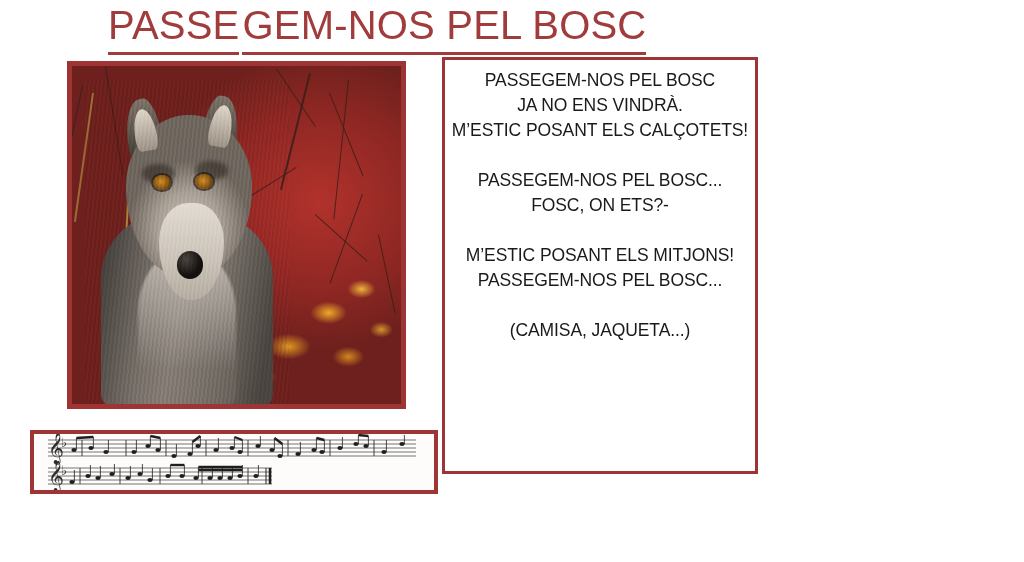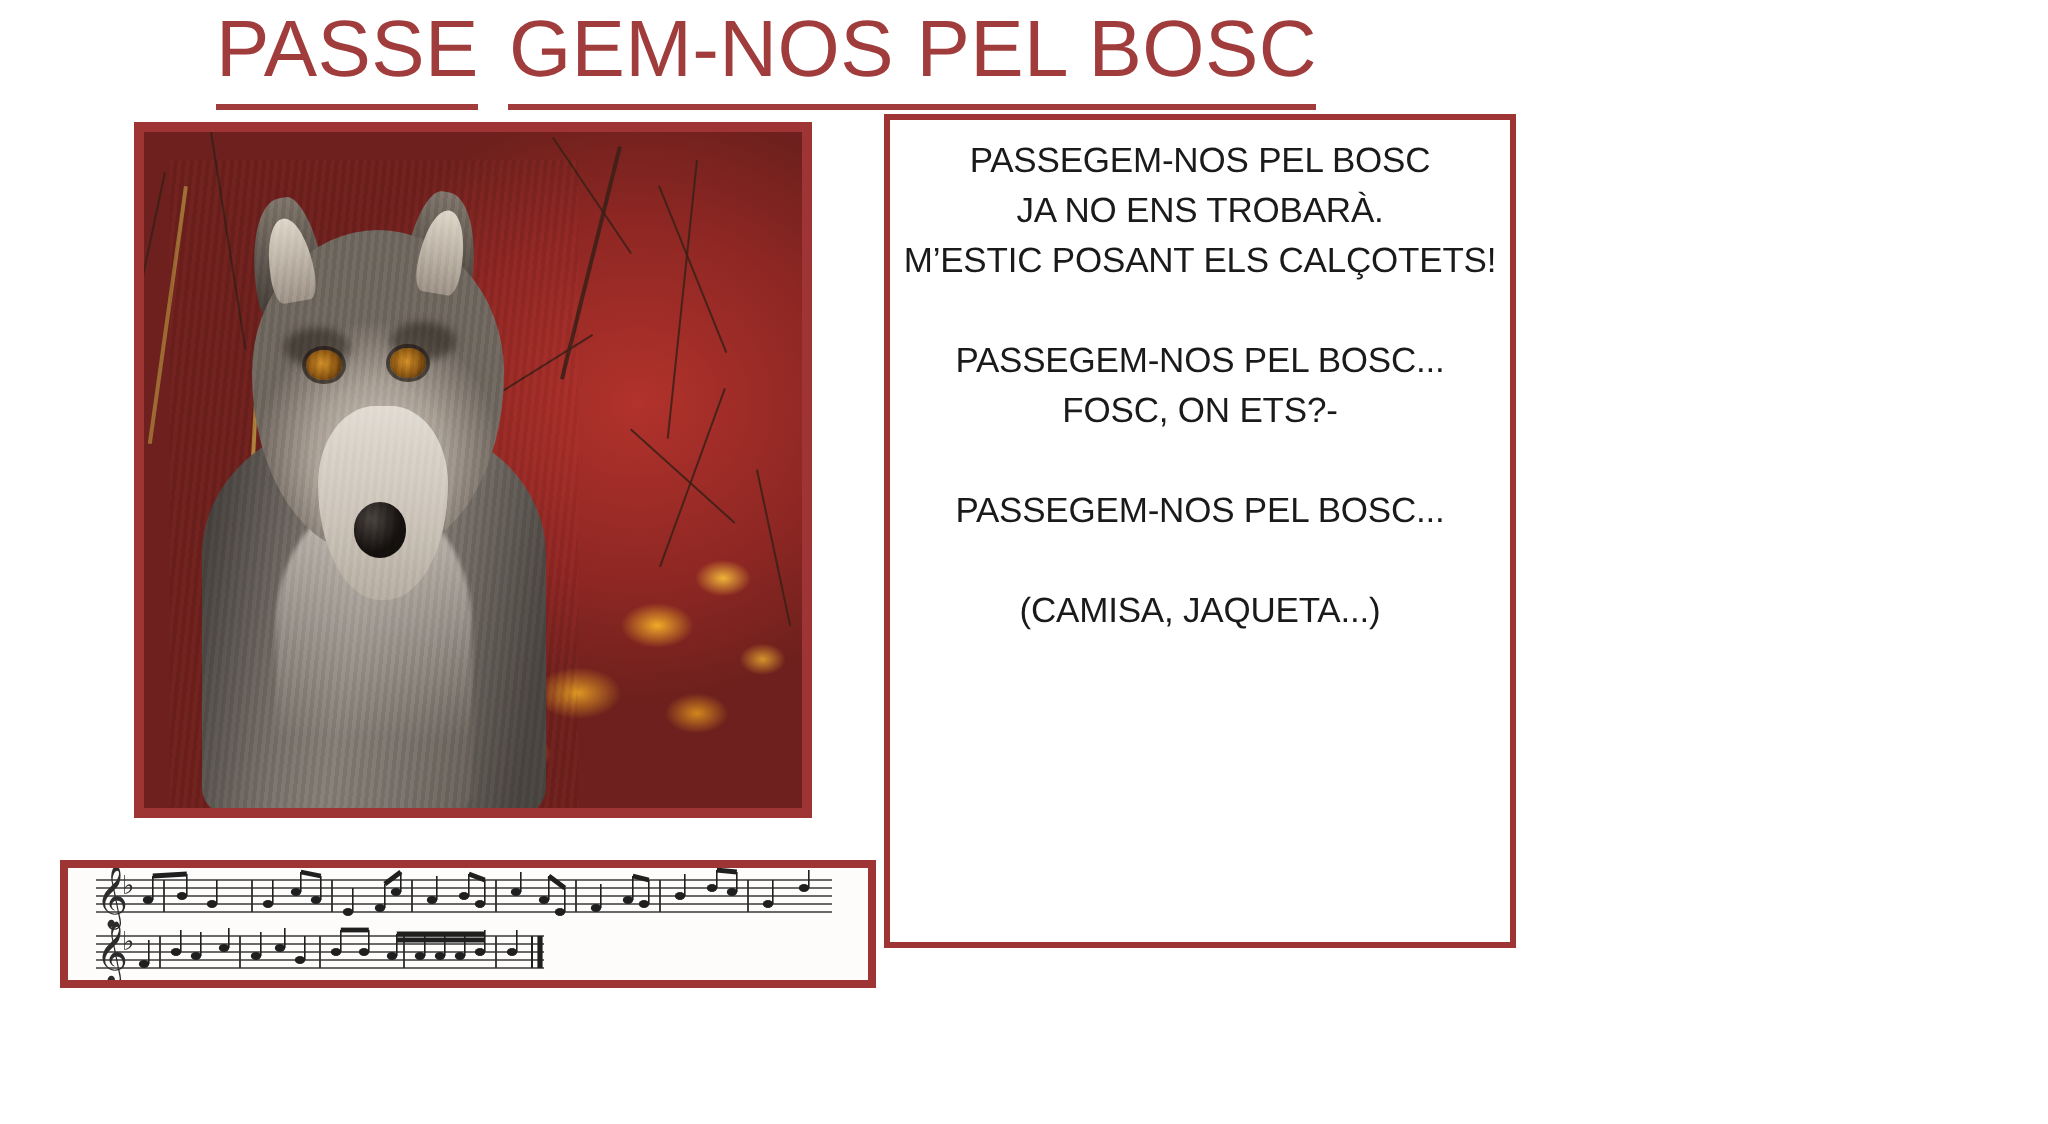--- a/index.html
+++ b/index.html
@@ -28,21 +28,21 @@
     letter-spacing: 0.2px;
     color: #a13c3c;
     white-space: nowrap;
     line-height: 46px;
   }
   #title .seg {
     display: inline-block;
     border-bottom: 3px solid #a13c3c;
     padding-bottom: 4px;
   }
-  #title .seg-a { margin-right: 15px; }
+  #title .seg-a { margin-right: 3px; }
 
   
   #wolf-frame {
     position: absolute;
     left: 67px;
     top: 61px;
     width: 329px;
     height: 338px;
     border: 5px solid #9e3434;
     background: #2a1a16;
@@ -274,26 +274,27 @@
         <div id="wolf-nose"></div>
         <div id="wolf-fur"></div>
       </div>
 
       <div id="photo-blur"></div>
     </div>
   </div>
 
   <div id="lyrics-box">
     <div class="lyric-line">PASSEGEM-NOS PEL BOSC</div>
-    <div class="lyric-line">JA NO ENS TROBARÀ.</div>
+    <div class="lyric-line">JA NO ENS VINDRÀ.</div>
     <div class="lyric-line">M’ESTIC POSANT ELS CALÇOTETS!</div>
     <div class="lyric-line blank">&nbsp;</div>
     <div class="lyric-line">PASSEGEM-NOS PEL BOSC...</div>
     <div class="lyric-line">FOSC, ON ETS?-</div>
     <div class="lyric-line blank">&nbsp;</div>
+    <div class="lyric-line">M’ESTIC POSANT ELS MITJONS!</div>
     <div class="lyric-line">PASSEGEM-NOS PEL BOSC...</div>
     <div class="lyric-line blank">&nbsp;</div>
     <div class="lyric-line">(CAMISA, JAQUETA...)</div>
   </div>
 
   <div id="score-box">
     <svg id="score-svg" width="400" height="56" viewBox="0 0 400 56">
       <g stroke="#3a3a3a" stroke-width="0.7">
 
         <line x1="14" y1="6" x2="382" y2="6"></line>

